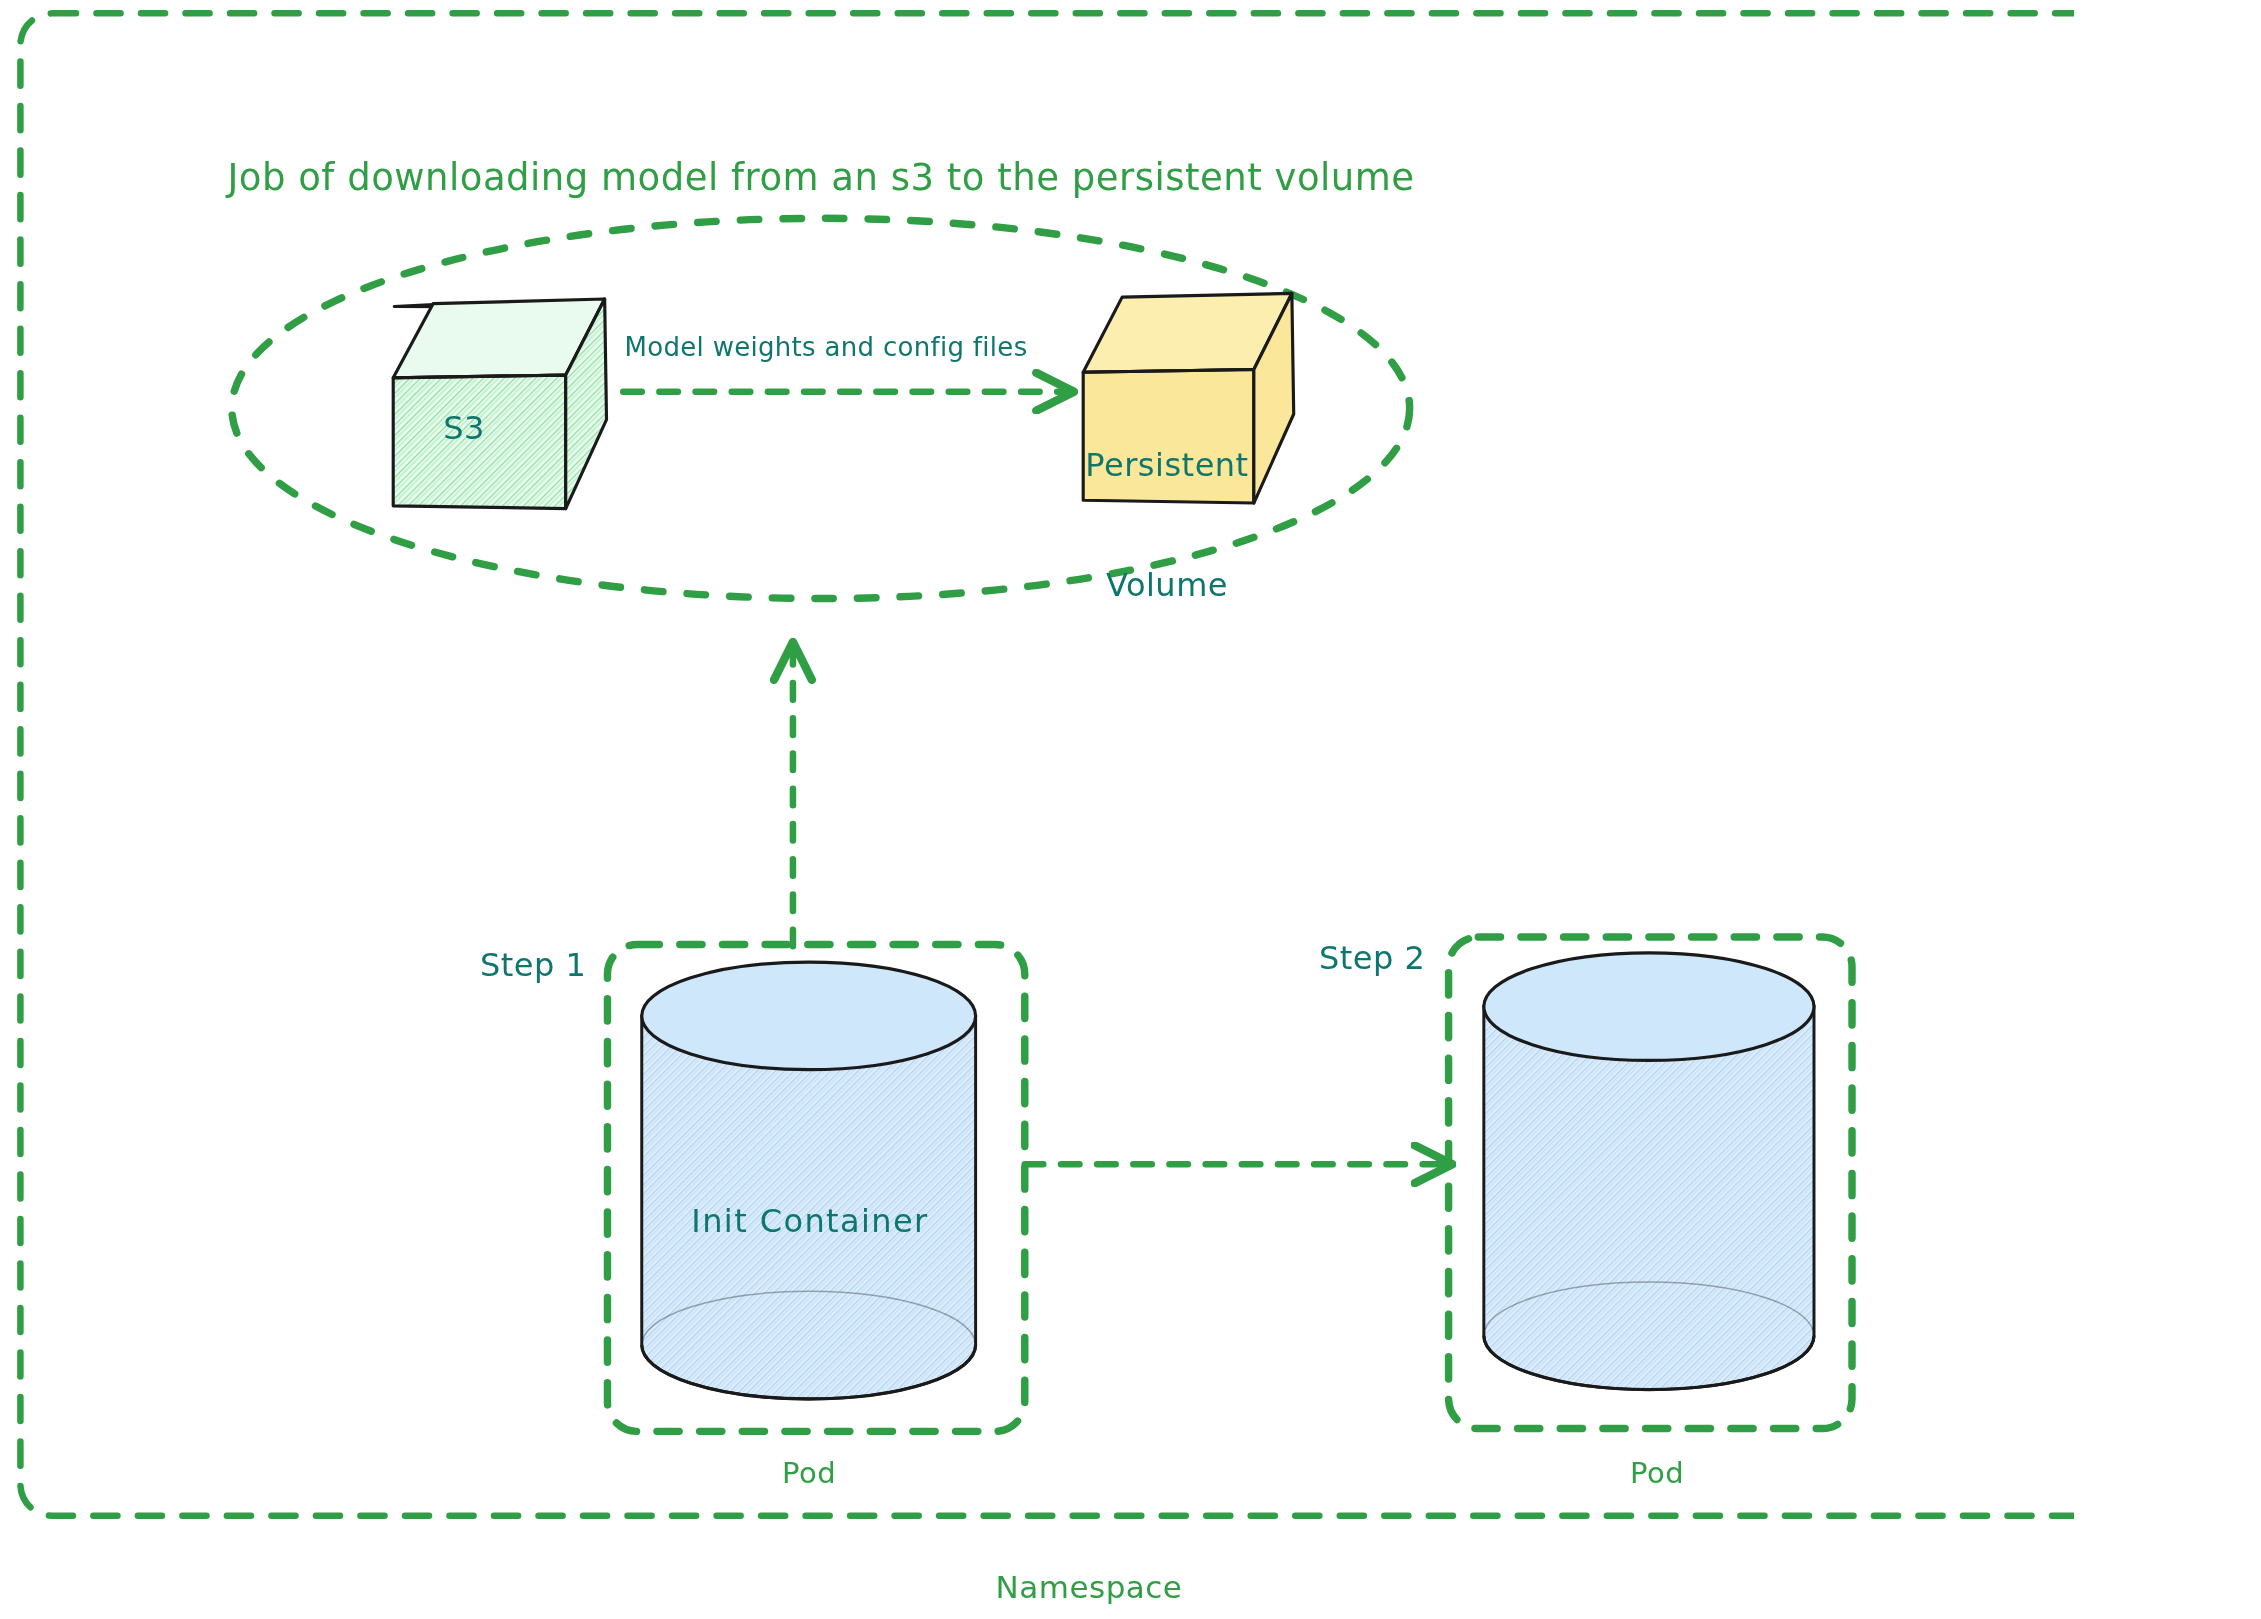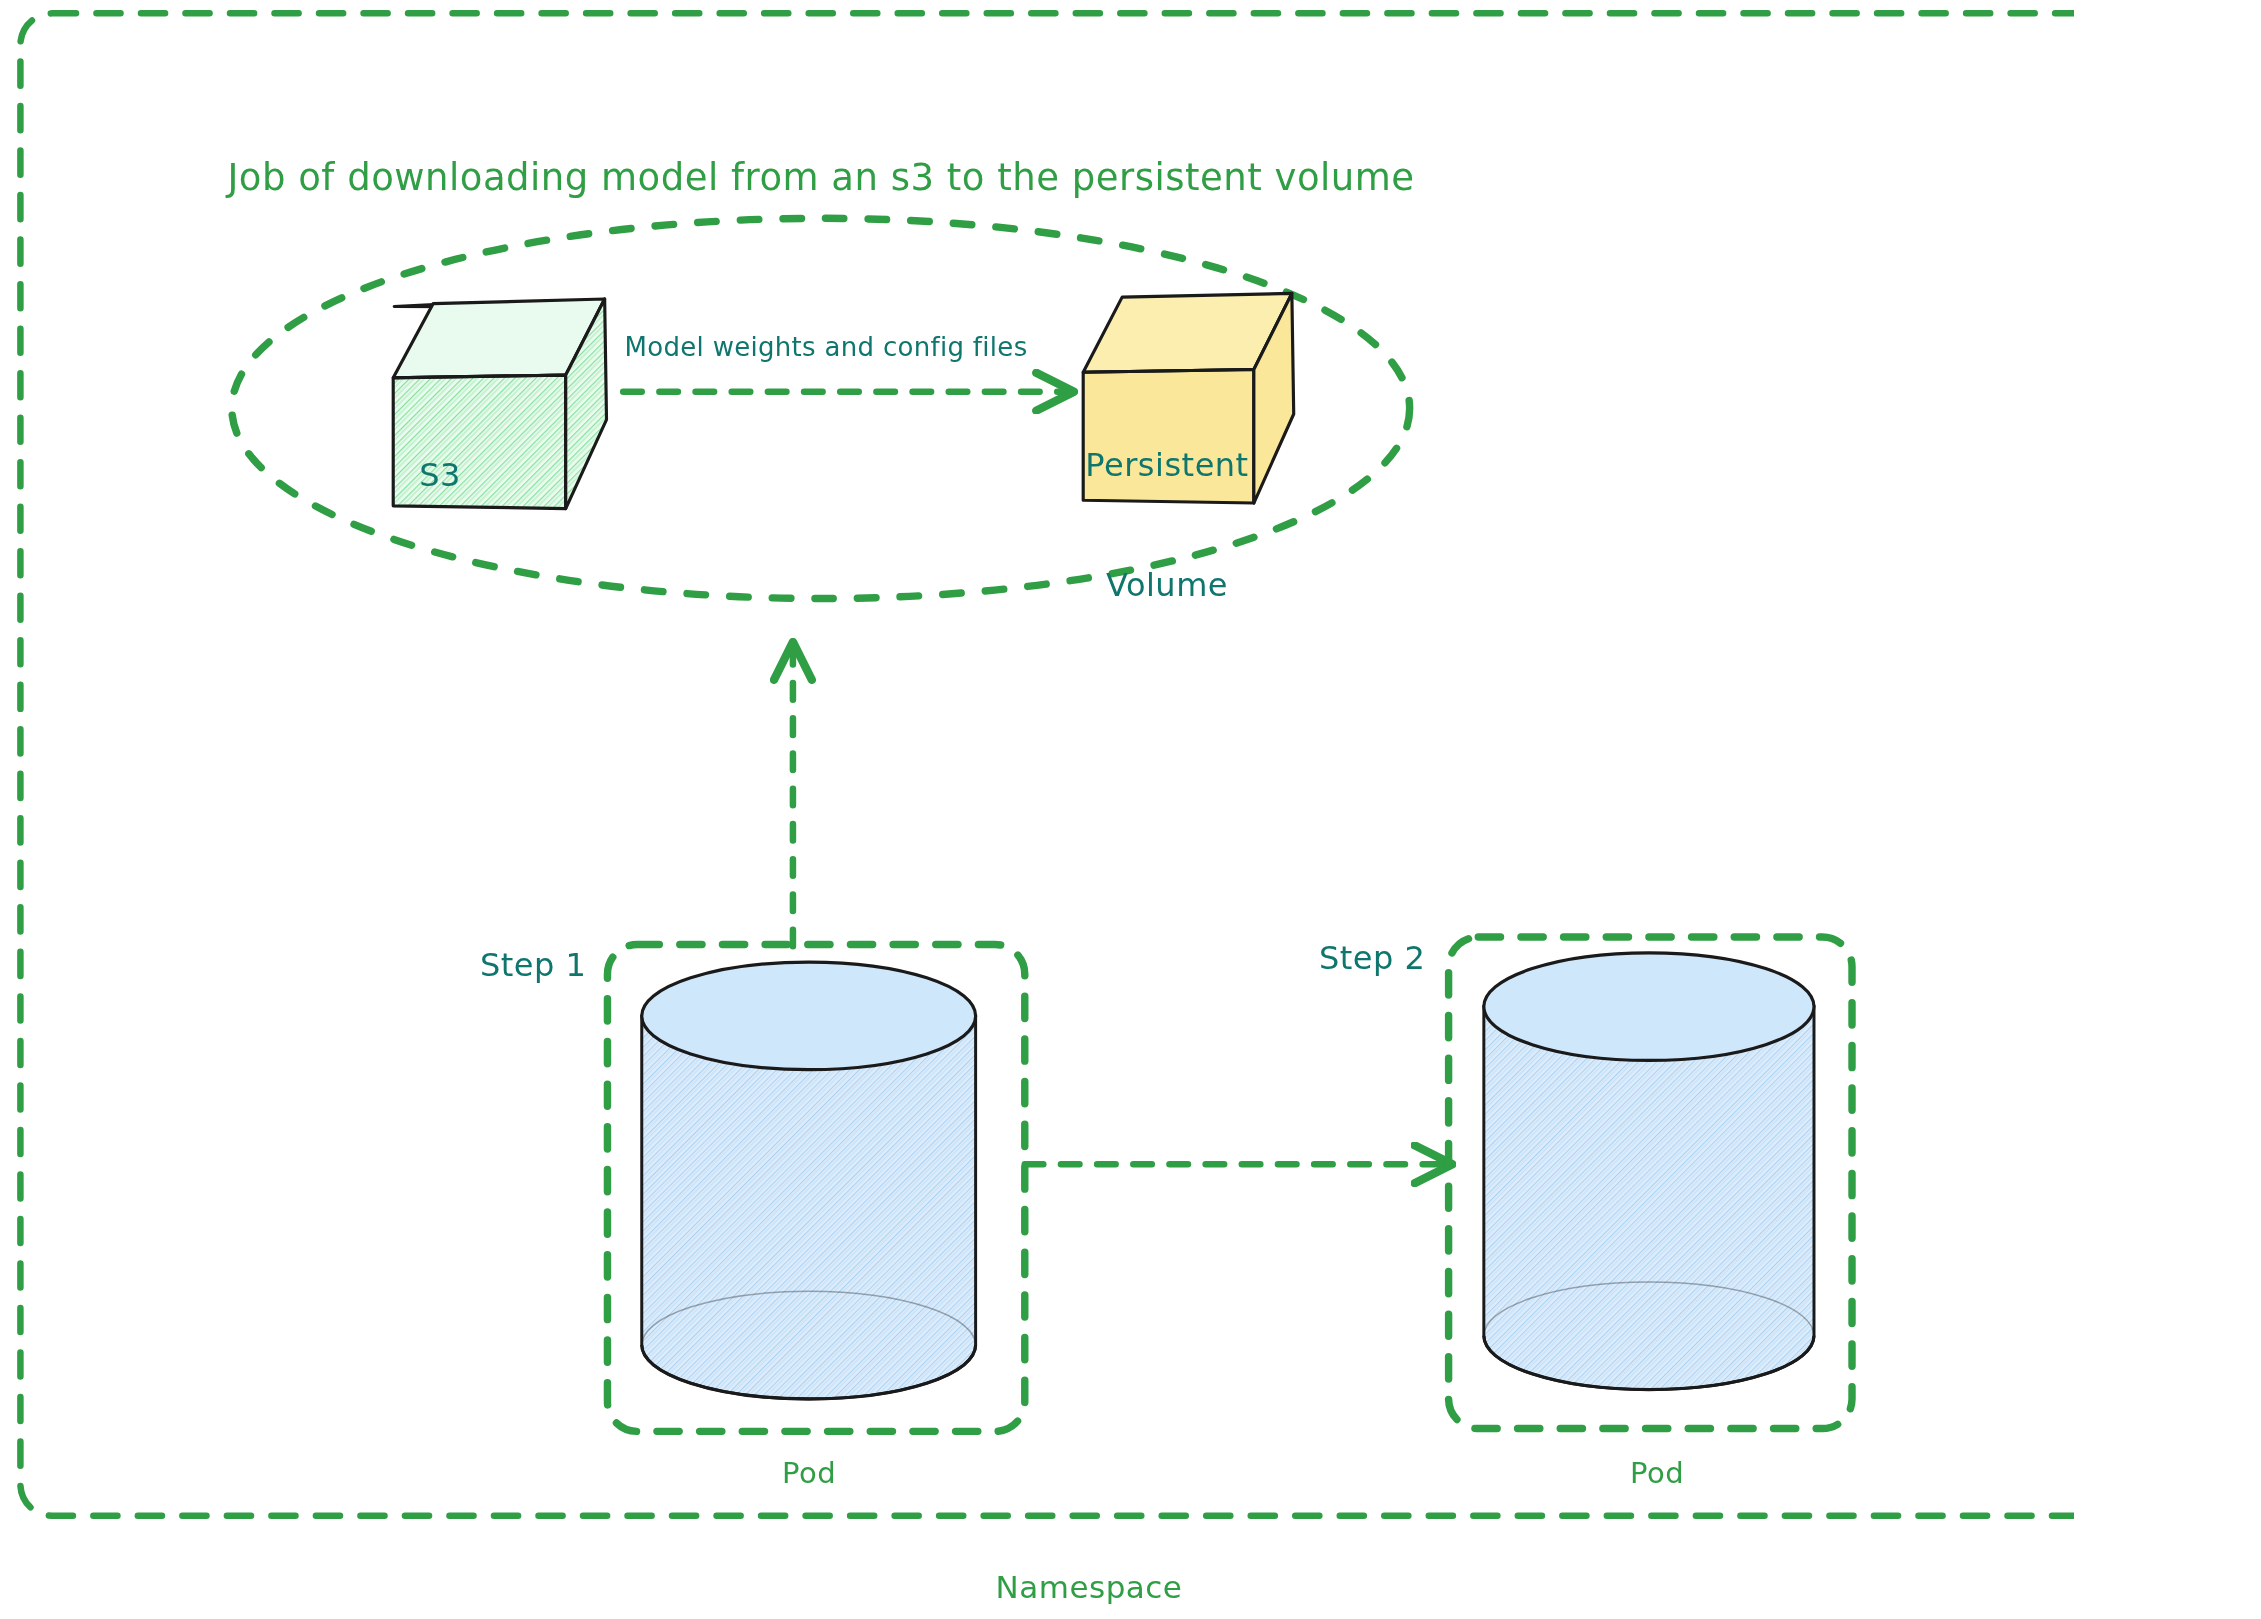--- a/index.html
+++ b/index.html
@@ -160,30 +160,33 @@
       <ellipse cx="1778" cy="1085" rx="178" ry="58" fill="#cfe7fa" stroke="#1a1a1a" stroke-width="3.4"></ellipse>
       <path d="M 1600 1440 A 178 58 0 0 0 1956 1440" fill="none" stroke="#1a1a1a" stroke-width="3.4"></path>
       <path d="M 1600 1440 A 178 58 0 0 1 1956 1440" fill="none" stroke="#1a1a1a" stroke-width="1.6" opacity="0.35"></path>
     </g>
   </svg>
 
   <div class="txt green-label t-title center-block" style="left:821px; top:156px;">Job of downloading model from an s3 to the persistent volume</div>
 
   <div class="txt black-label t-edge center-block" style="left:826px; top:332px;">Model weights and config files</div>
 
-  <div class="txt black-label t-cube center-block" style="left:440px; top:408px;margin-top:47px;">S3</div>
+  <div class="txt black-label t-cube center-block" style="left:464px; top:408px;">S3</div>
 
   <div class="txt black-label t-cube center-block" style="left:1167px; top:365px;">
     <div>Persistent</div>
     <div>Volume</div>
   </div>
 
 
   <div class="txt black-label t-step" style="left:480px; top:946px;">Step 1</div>
 
+  <div class="txt black-label t-cyl center-block" style="left:810px; top:1118px;">
+    <div>Init Container</div>
+  </div>
 
   <div class="txt green-label t-pod center-block" style="left:809px; top:1456px;">Pod</div>
 
   <div class="txt black-label t-step" style="left:1319px; top:939px;">Step 2</div>
 
 
   <div class="txt green-label t-pod center-block" style="left:1657px; top:1456px;">Pod</div>
 
   <div class="txt green-label t-ns center-block" style="left:1073px; top:1569px;">Namespace</div>
 

